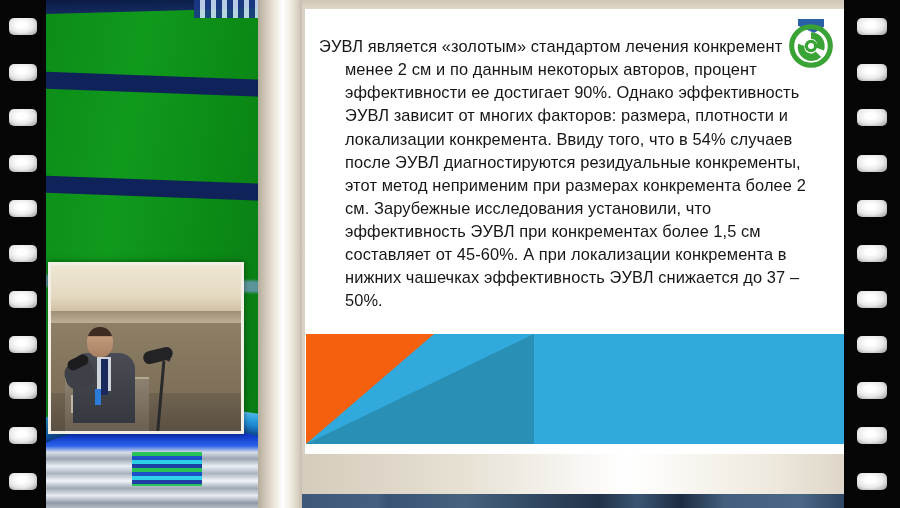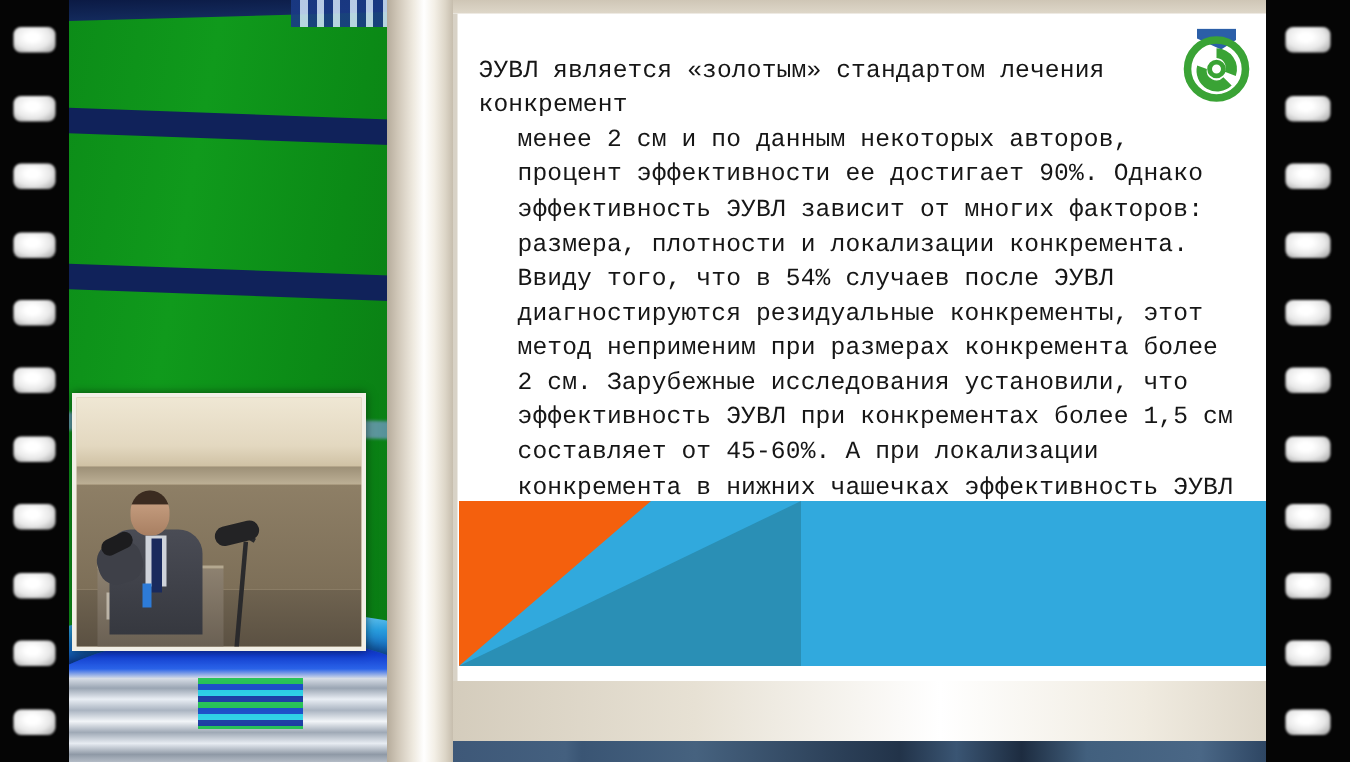--- a/index.html
+++ b/index.html
@@ -244,21 +244,20 @@
   
   .slidewrap {
     position: absolute;
     left: 296px;
     top: 0;
     right: 56px;
     height: 508px;
     z-index: 20;
     background: linear-gradient(180deg, #d9d2c4 0%, #e6e0d4 40%, #ffffff 100%);
     overflow: hidden;
-    font-family: Liberation Mono, monospace;
   }
   .slide-topstrip {
     position: absolute; left: 0; top: 0; width: 100%; height: 9px;
     background: linear-gradient(180deg, #cfc6b6, #ded7c9);
   }
   .slide {
     position: absolute;
     left: 5px;
     top: 9px;
     right: 0;

